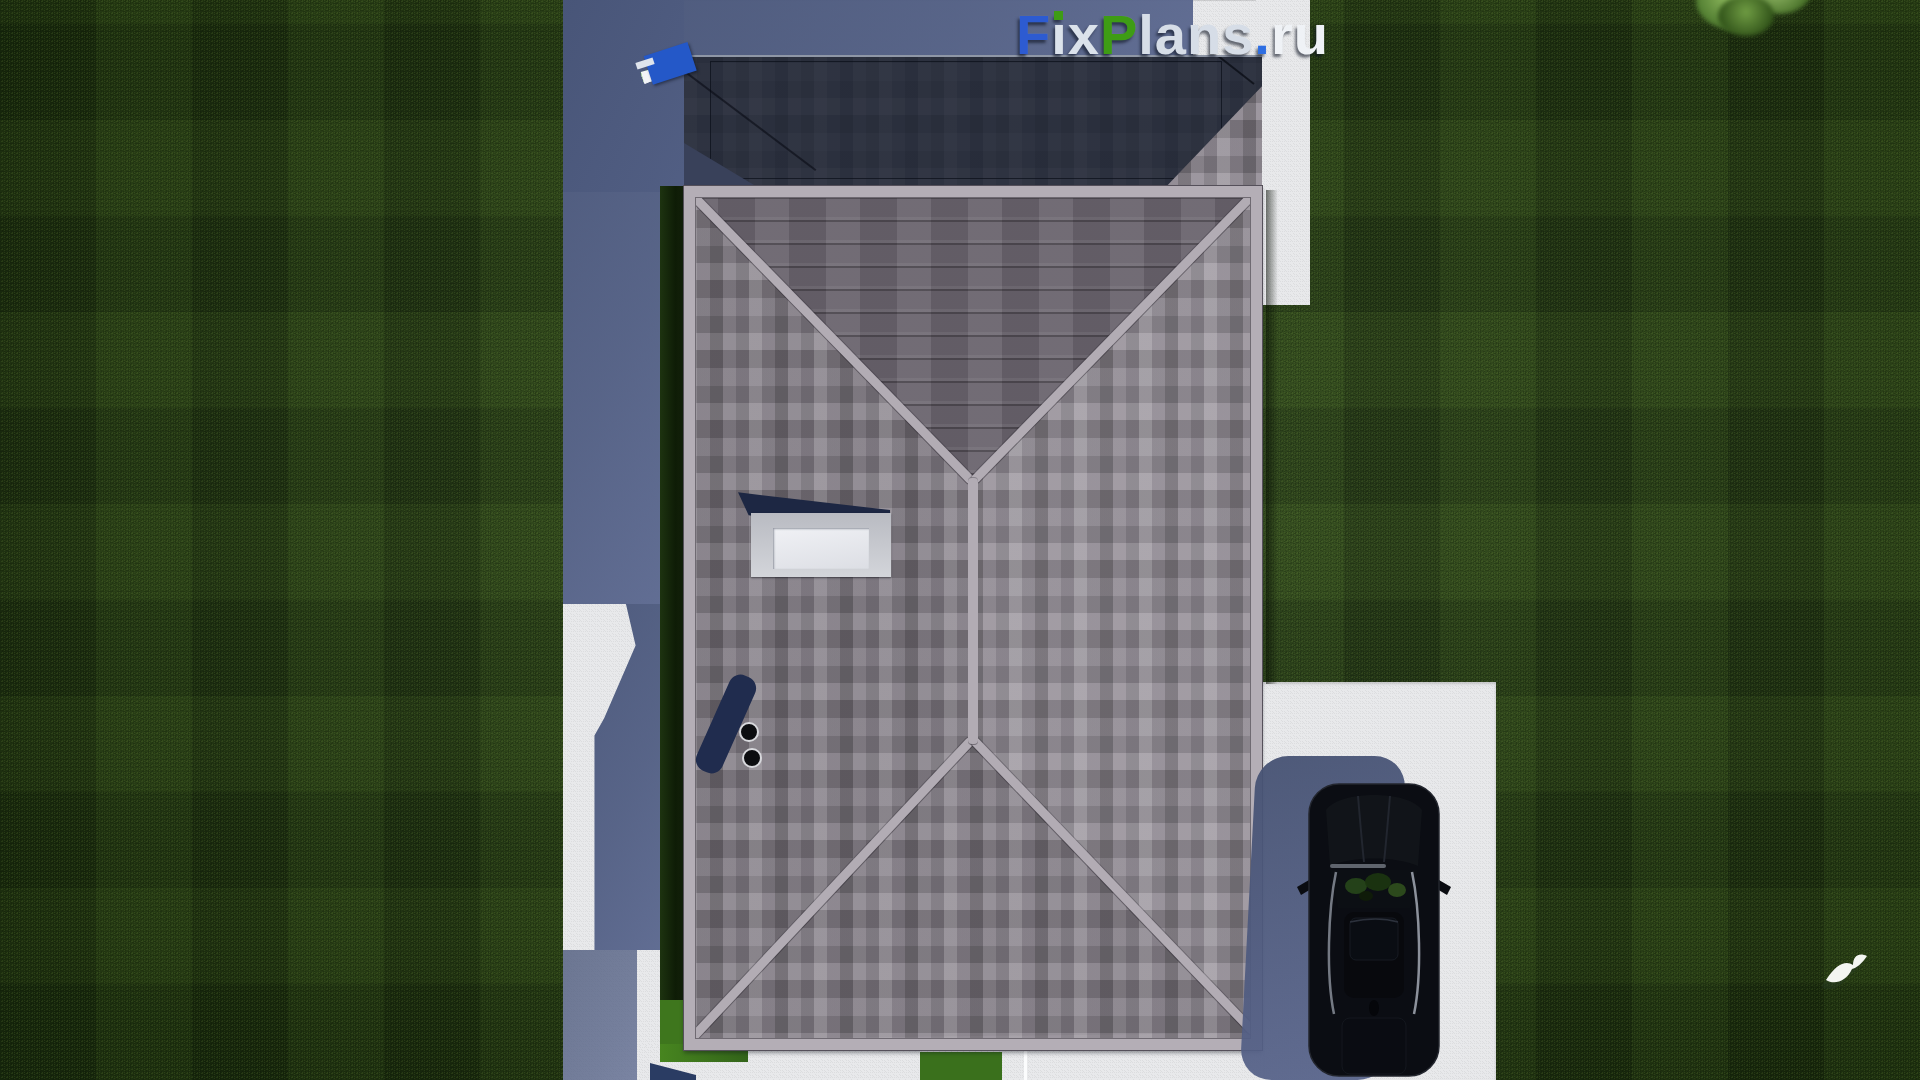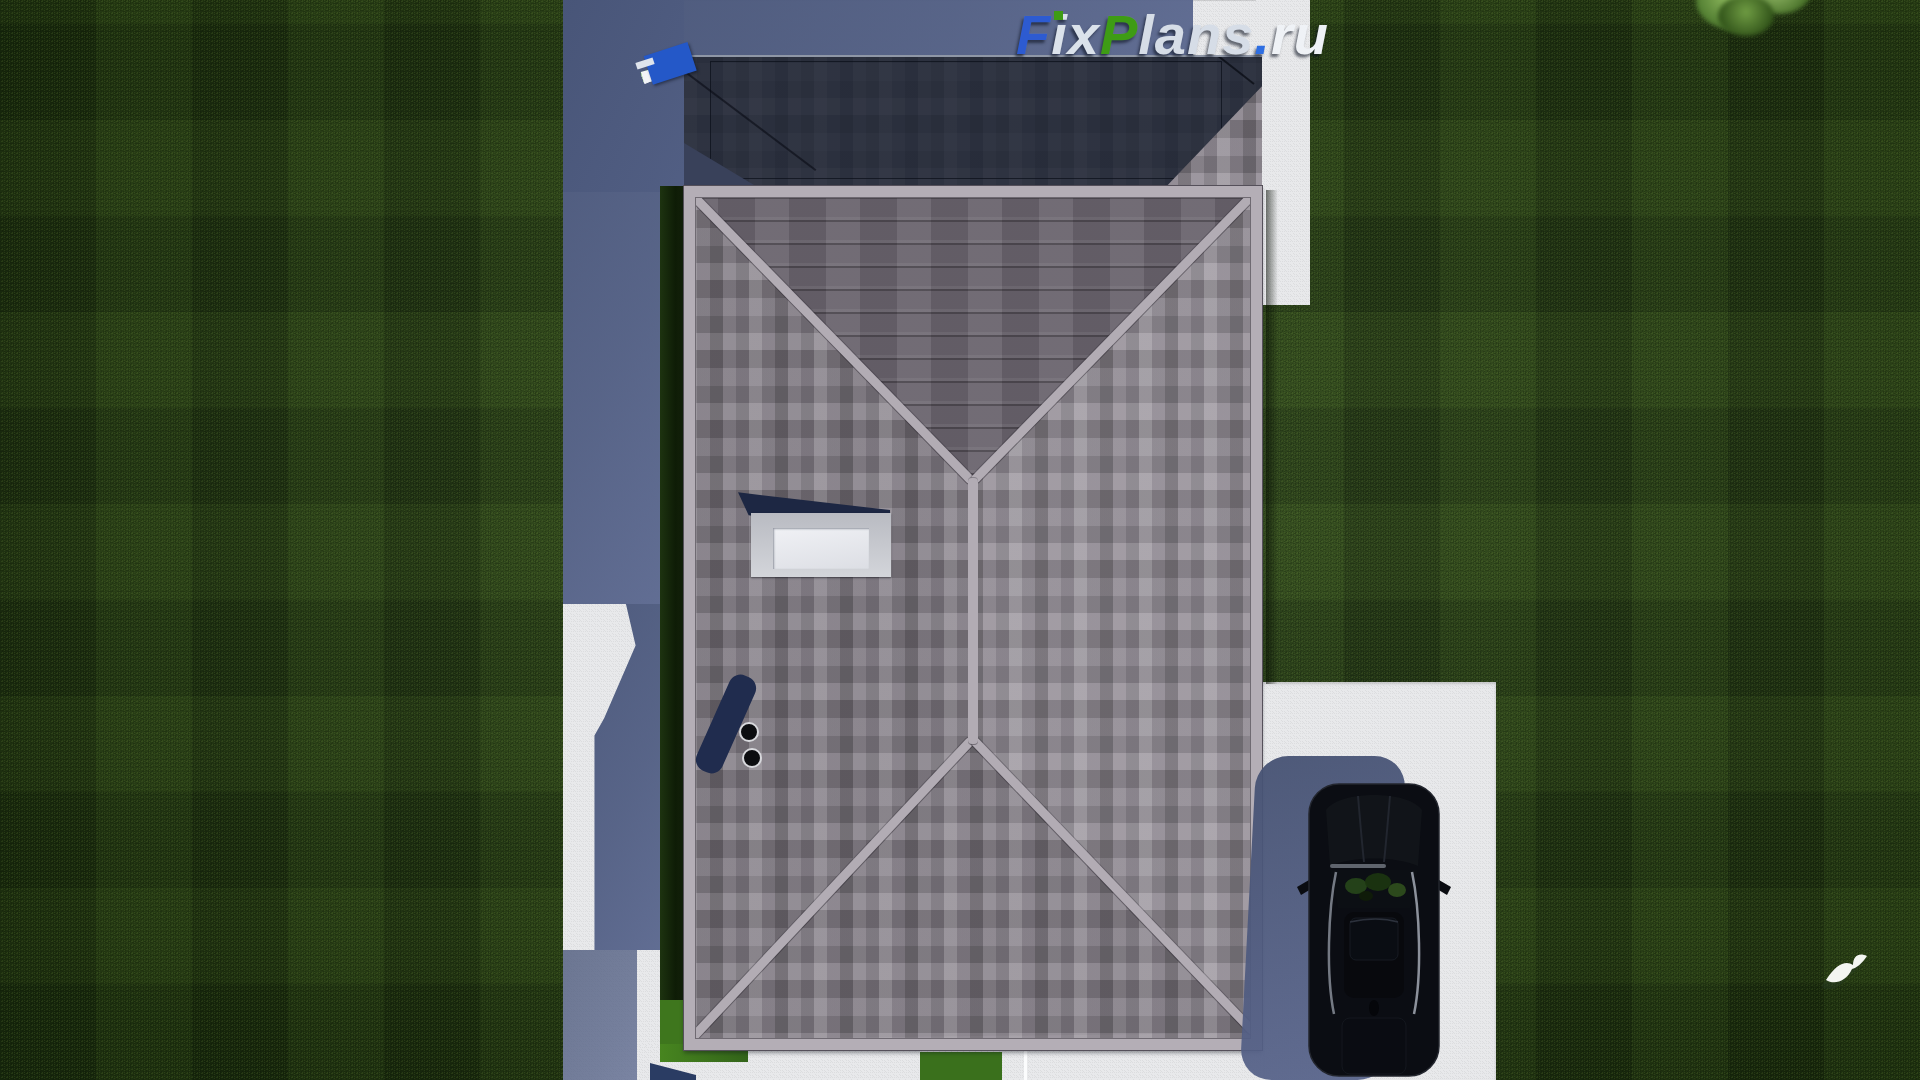--- a/index.html
+++ b/index.html
@@ -145,18 +145,18 @@
     <span class="seg" style="width:12px;height:10px;background:#35a31a;transform:rotate(-12deg);"></span>
     <span class="seg" style="width:26px;height:10px;background:#eef1f5;transform:rotate(-10deg);"></span>
     <span class="seg" style="width:26px;height:10px;background:#e6eaf0;transform:rotate(-8deg);"></span>
     <span class="seg" style="width:13px;height:11px;background:#2f9414;transform:rotate(-8deg);"></span>
     <span class="seg" style="width:30px;height:12px;background:#f2f4f8;transform:rotate(-6deg);"></span>
     <span class="seg" style="width:46px;height:30px;background:#2458c8;margin-left:8px;transform:rotate(-8deg) translateY(-8px);box-shadow:1px 2px 3px rgba(10,15,30,.5);"></span>
   </div>
   <div style="left:636px;top:60px;width:18px;height:7px;background:#dfe4ec;transform:rotate(-18deg);"></div>
 
   <div style="left:1016px;top:2px;height:62px;font-size:56px;font-weight:bold;letter-spacing:1px;white-space:nowrap;
-       text-shadow:-2px 3px 3px rgba(12,18,34,.6), 0 0 1px rgba(255,255,255,.2);font-style:italic;">
+       text-shadow:-2px 3px 3px rgba(12,18,34,.6), 0 0 1px rgba(255,255,255,.2);">
     <span class="seg" style="position: relative; color: rgb(45, 91, 209);">F</span><span class="seg" style="position: relative; color: rgb(219, 226, 235);">ix</span><span class="seg" style="position: relative; color: rgb(62, 156, 21);">P</span><span class="seg" style="position: relative; color: rgb(214, 221, 231);">lans</span><span class="seg" style="position: relative; color: rgb(46, 110, 226);">.</span><span class="seg" style="position: relative; color: rgb(239, 242, 246);">ru</span>
     <span style="left:38px;top:9px;width:9px;height:9px;background:#3e9c15;"></span>
   </div>
 
 </div>
 
 </body></html>

